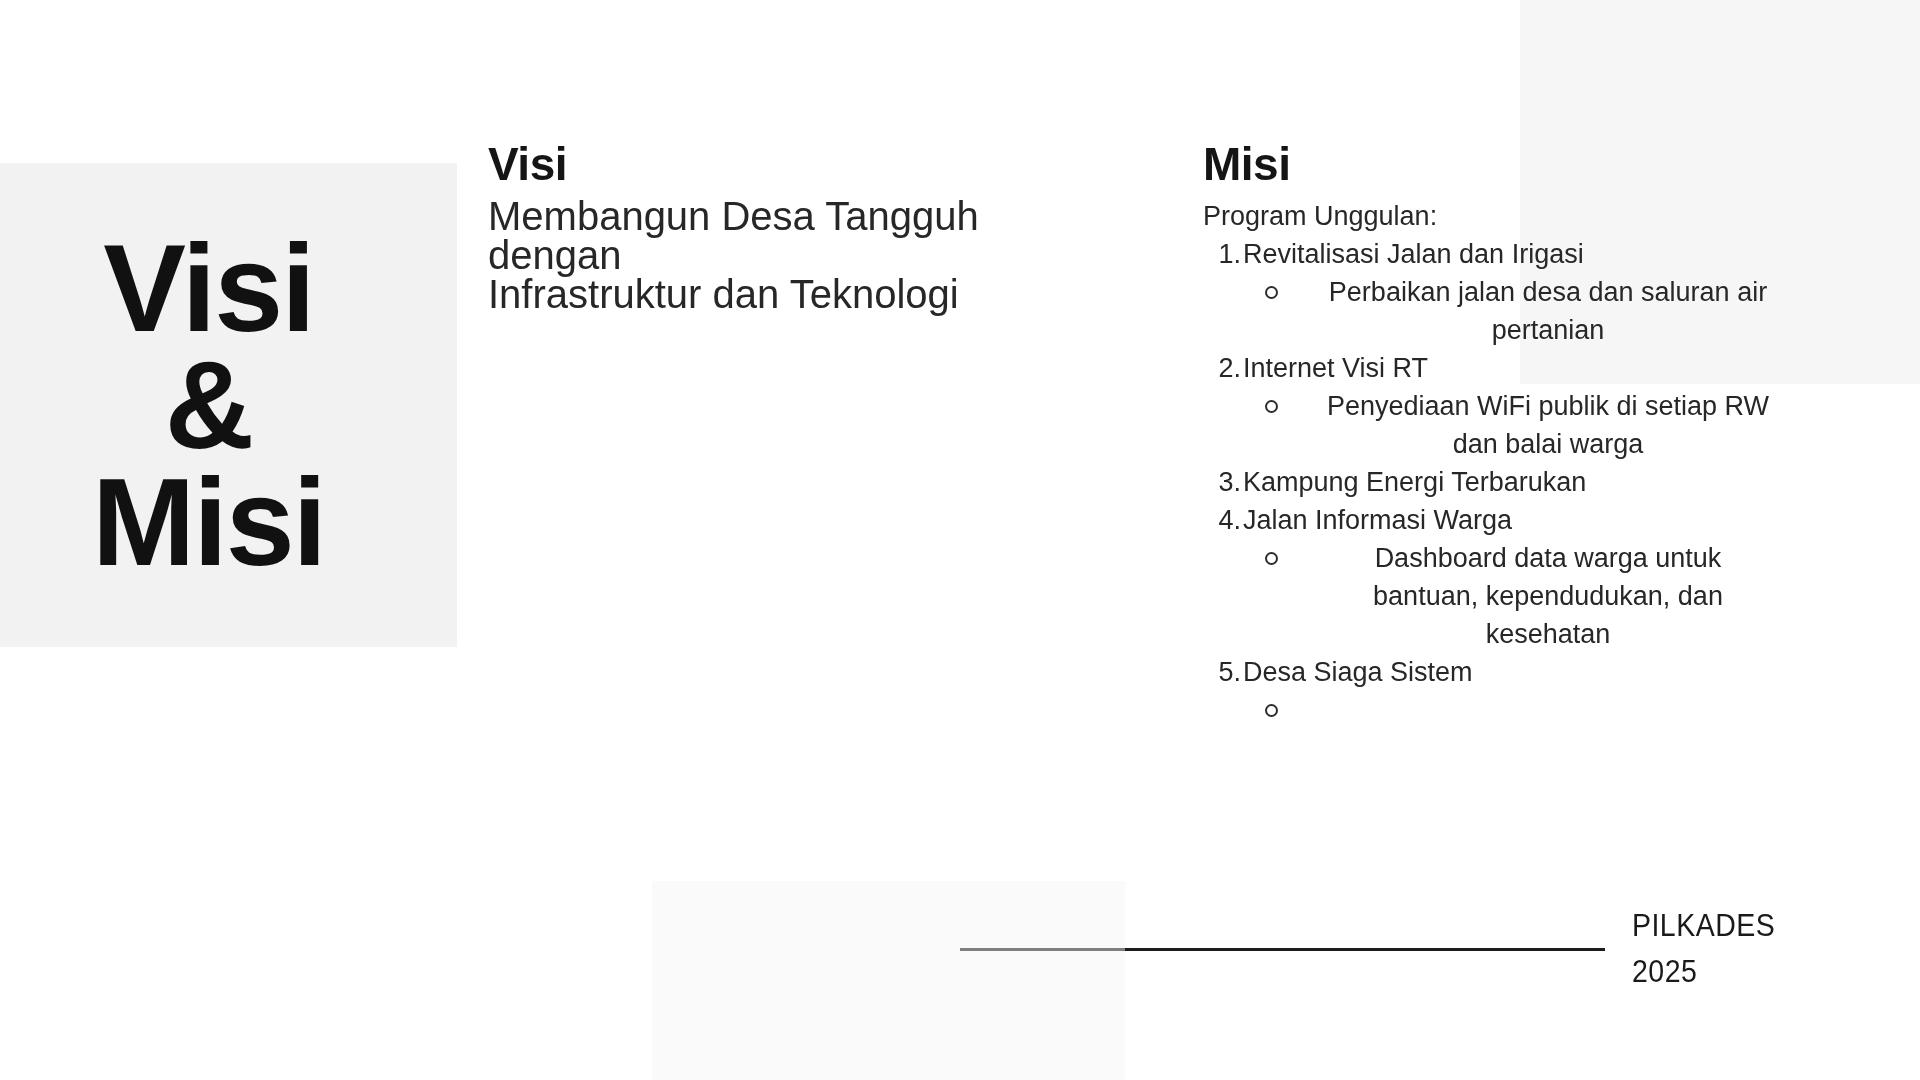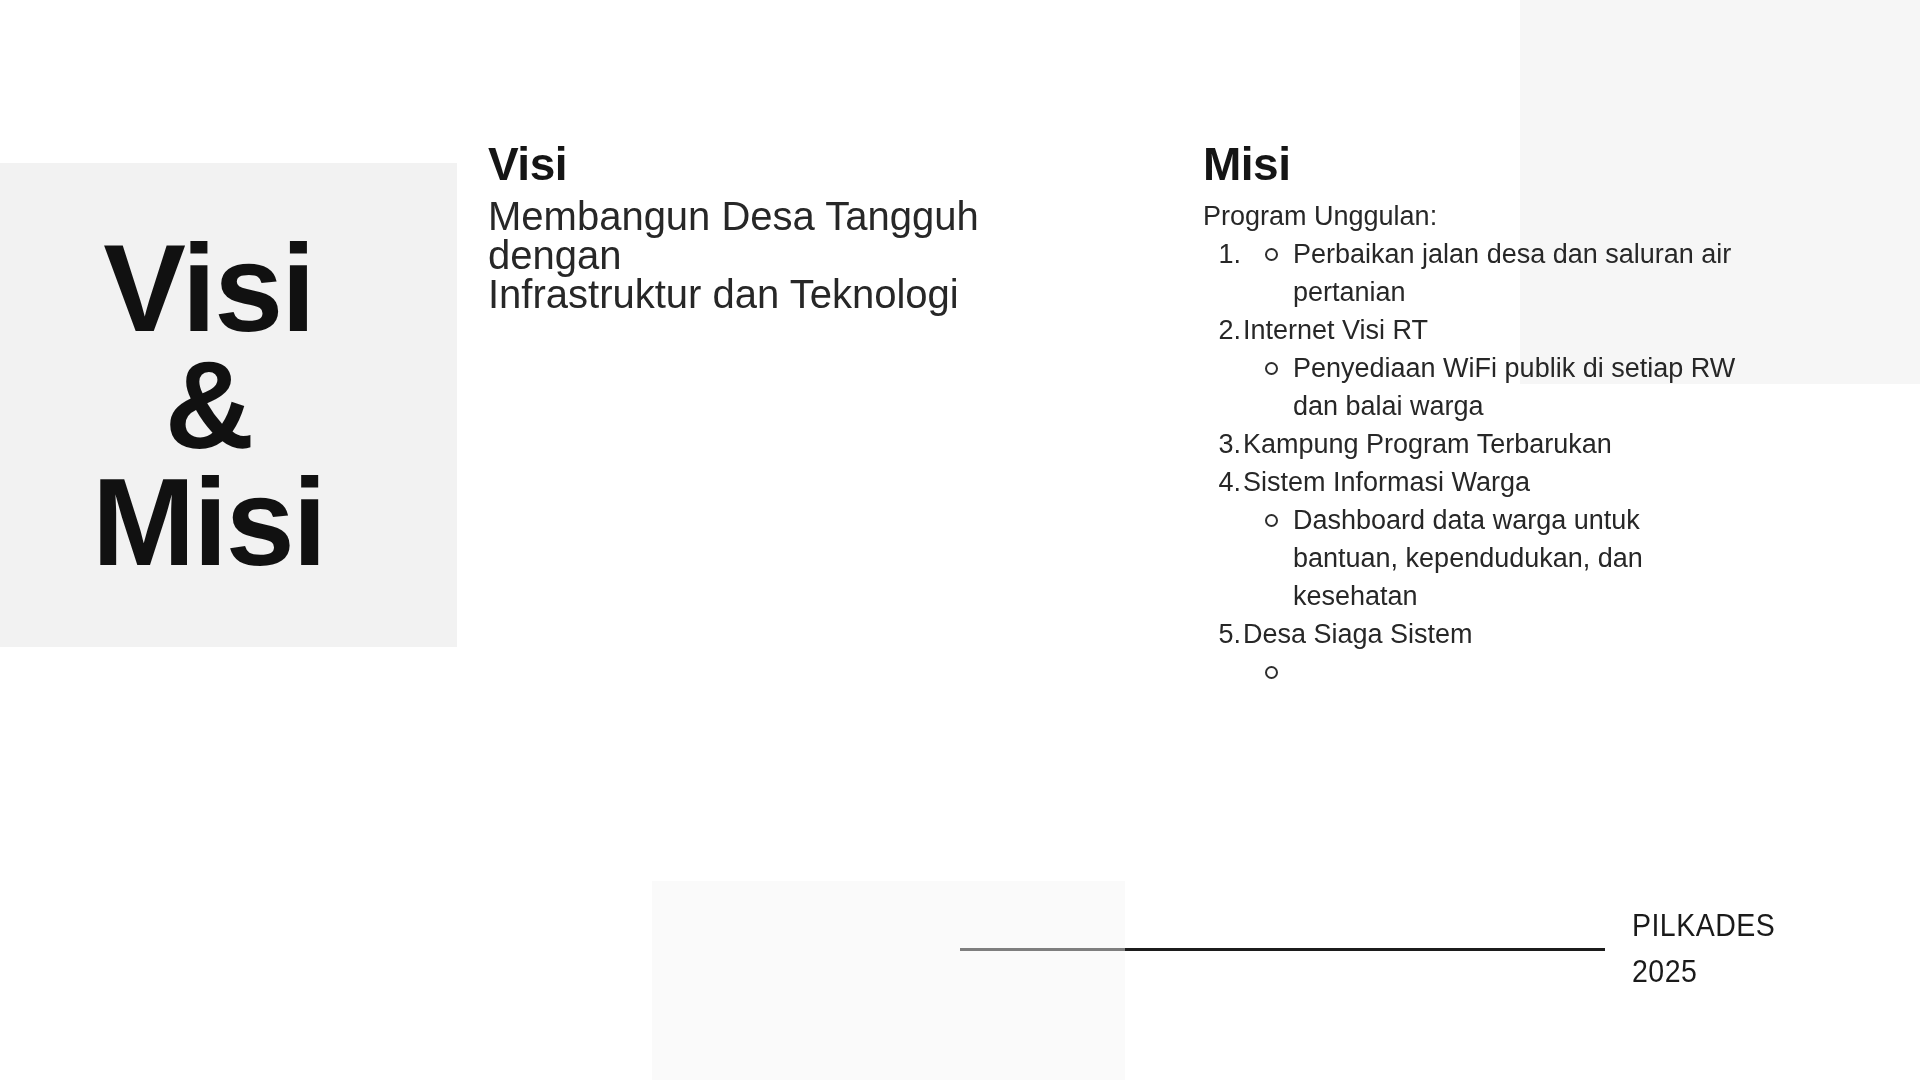--- a/index.html
+++ b/index.html
@@ -52,21 +52,21 @@
   }
   ol.misi-list{
     margin:0;padding:0;list-style:none;
     font-size:27px;line-height:38px;color:var(--ink-body);
   }
   ol.misi-list li{margin:0;padding:0;}
   .mi-line{position:relative;padding-left:40px;}
   .mi-line .num{
     position:absolute;left:0;top:0;width:38px;text-align:right;
   }
-  .msub{position:relative;padding-left:90px;}
+  .msub{position:relative;padding-left:90px;text-align:center;}
   .msub .ring{
     position:absolute;left:62px;top:13px;width:9px;height:9px;
     border:2px solid #2e2e2e;border-radius:50%;
     box-sizing:content-box;display:block;
   }
 
   
   .divider{
     position:absolute;z-index:1;
     left:960px;top:948px;width:645px;height:3px;
@@ -95,45 +95,45 @@
     <h2>Visi</h2>
     <p class="body">Membangun Desa Tangguh dengan<br>Infrastruktur dan Teknologi</p>
   </section>
 
   <section class="col col-misi">
     <h2>Misi</h2>
     <p class="intro">Program Unggulan:</p>
     <ol class="misi-list" id="misi-list">
   <li>
     <div class="mi-line">
-      <span class="num">1.</span>
+      <span class="num">1.</span><span class="mtitle">Revitalisasi Jalan dan Irigasi</span>
     </div>
     <div class="msub">
       <span class="ring"></span><span class="mstext">Perbaikan jalan desa dan saluran air<br>pertanian</span>
     </div>
   </li>
 
   <li>
     <div class="mi-line">
       <span class="num">2.</span><span class="mtitle">Internet Visi RT</span>
     </div>
     <div class="msub">
       <span class="ring"></span><span class="mstext">Penyediaan WiFi publik di setiap RW<br>dan balai warga</span>
     </div>
   </li>
 
   <li>
     <div class="mi-line">
-      <span class="num">3.</span><span class="mtitle">Kampung Program Terbarukan</span>
+      <span class="num">3.</span><span class="mtitle">Kampung Energi Terbarukan</span>
     </div>
   </li>
 
   <li>
     <div class="mi-line">
-      <span class="num">4.</span><span class="mtitle">Sistem Informasi Warga</span>
+      <span class="num">4.</span><span class="mtitle">Jalan Informasi Warga</span>
     </div>
     <div class="msub">
       <span class="ring"></span><span class="mstext">Dashboard data warga untuk<br>bantuan, kependudukan, dan<br>kesehatan</span>
     </div>
   </li>
 
   <li>
     <div class="mi-line">
       <span class="num">5.</span><span class="mtitle">Desa Siaga Sistem</span>
     </div>

